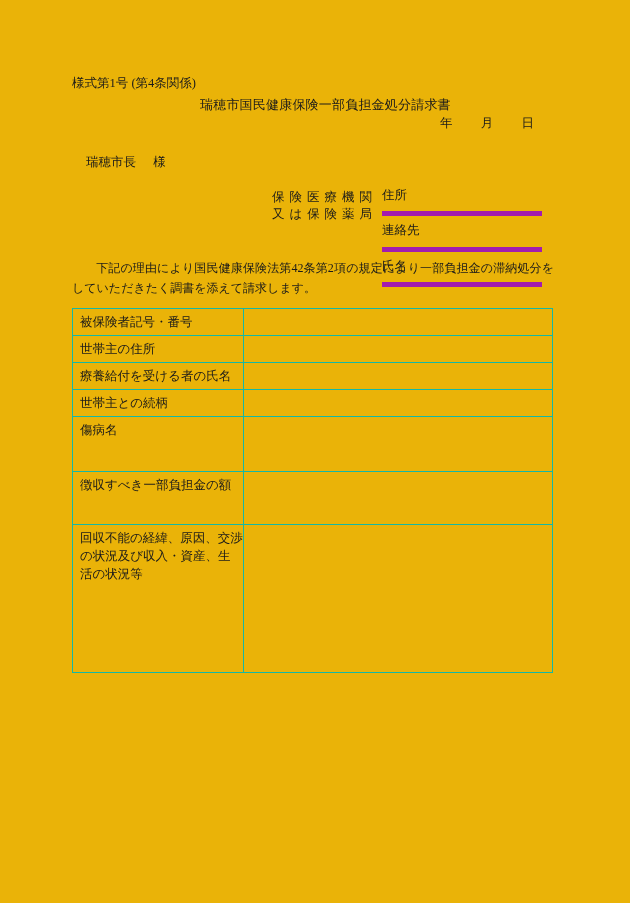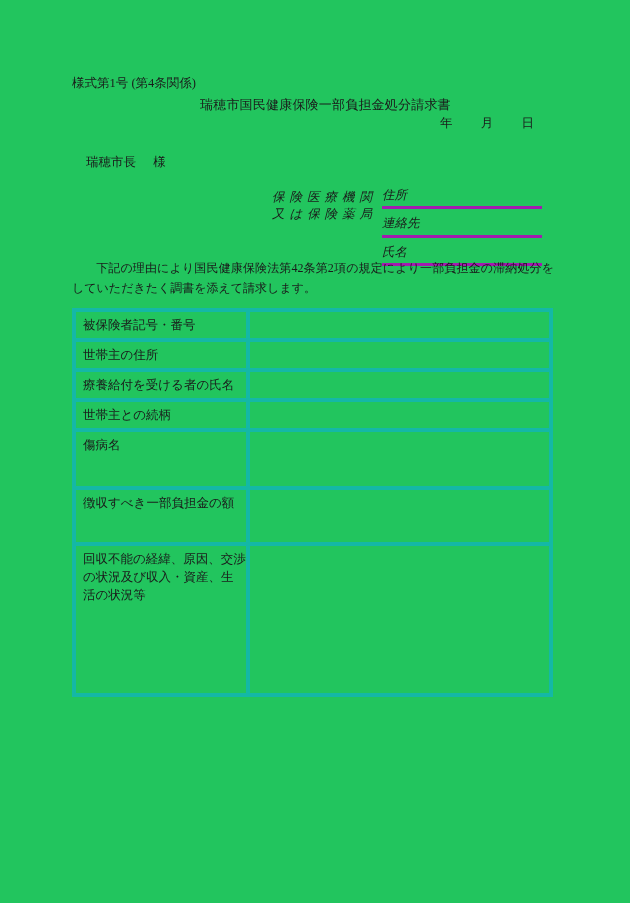--- a/index.html
+++ b/index.html
@@ -12,21 +12,21 @@
     width: 630px;
     height: 903px;
     position: relative;
     font-family: "Liberation Serif", "DejaVu Serif", serif;
     color: #1a1a1a;
     overflow: hidden;
   }
   .page {
     position: absolute;
     inset: 0;
-    background: #22c55e;
+    background: #eab308;
   }
 
   
   .form-no {
     position: absolute;
     left: 72px;
     top: 76px;
     font-size: 12.5px;
     line-height: 1.2;
     white-space: nowrap;
@@ -67,43 +67,42 @@
   }
 
   
   .institution {
     position: absolute;
     left: 272px;
     top: 188px;
     width: 268px;
     display: flex;
     align-items: flex-start;
-    font-style: italic;
   }
   .institution-label {
     font-size: 12.5px;
     line-height: 17px;
     white-space: nowrap;
     padding-top: 1px;
   }
   .institution-label span {
     display: block;
     text-align: justify;
     text-align-last: justify;
     width: 100px;
   }
   .institution-fields {
     margin-left: 10px;
     flex: 1;
   }
   .field-row {
-    border-bottom: 3px solid #a21caf;
+    border-bottom: 5px solid #a21caf;
     font-size: 12.5px;
     line-height: 1.15;
-    padding-bottom: 4px;
+    padding-bottom: 9px;
     margin-bottom: 7px;
     width: 160px;
     white-space: nowrap;
   }
   .field-row:last-child {
     margin-bottom: 0;
   }
 
   
   .body-text {
@@ -123,21 +122,21 @@
   
   .form-table {
     position: absolute;
     left: 72px;
     top: 308px;
     width: 481px;
     border-collapse: collapse;
     table-layout: fixed;
   }
   .form-table td {
-    border: 4px solid #14b8a6;
+    border: 1px solid #14b8a6;
     vertical-align: top;
     font-size: 12.5px;
     line-height: 18px;
     padding: 4px 0 0 7px;
   }
   .form-table td.label-cell {
     width: 163px;
   }
   .form-table td.value-cell {
     padding: 0;

